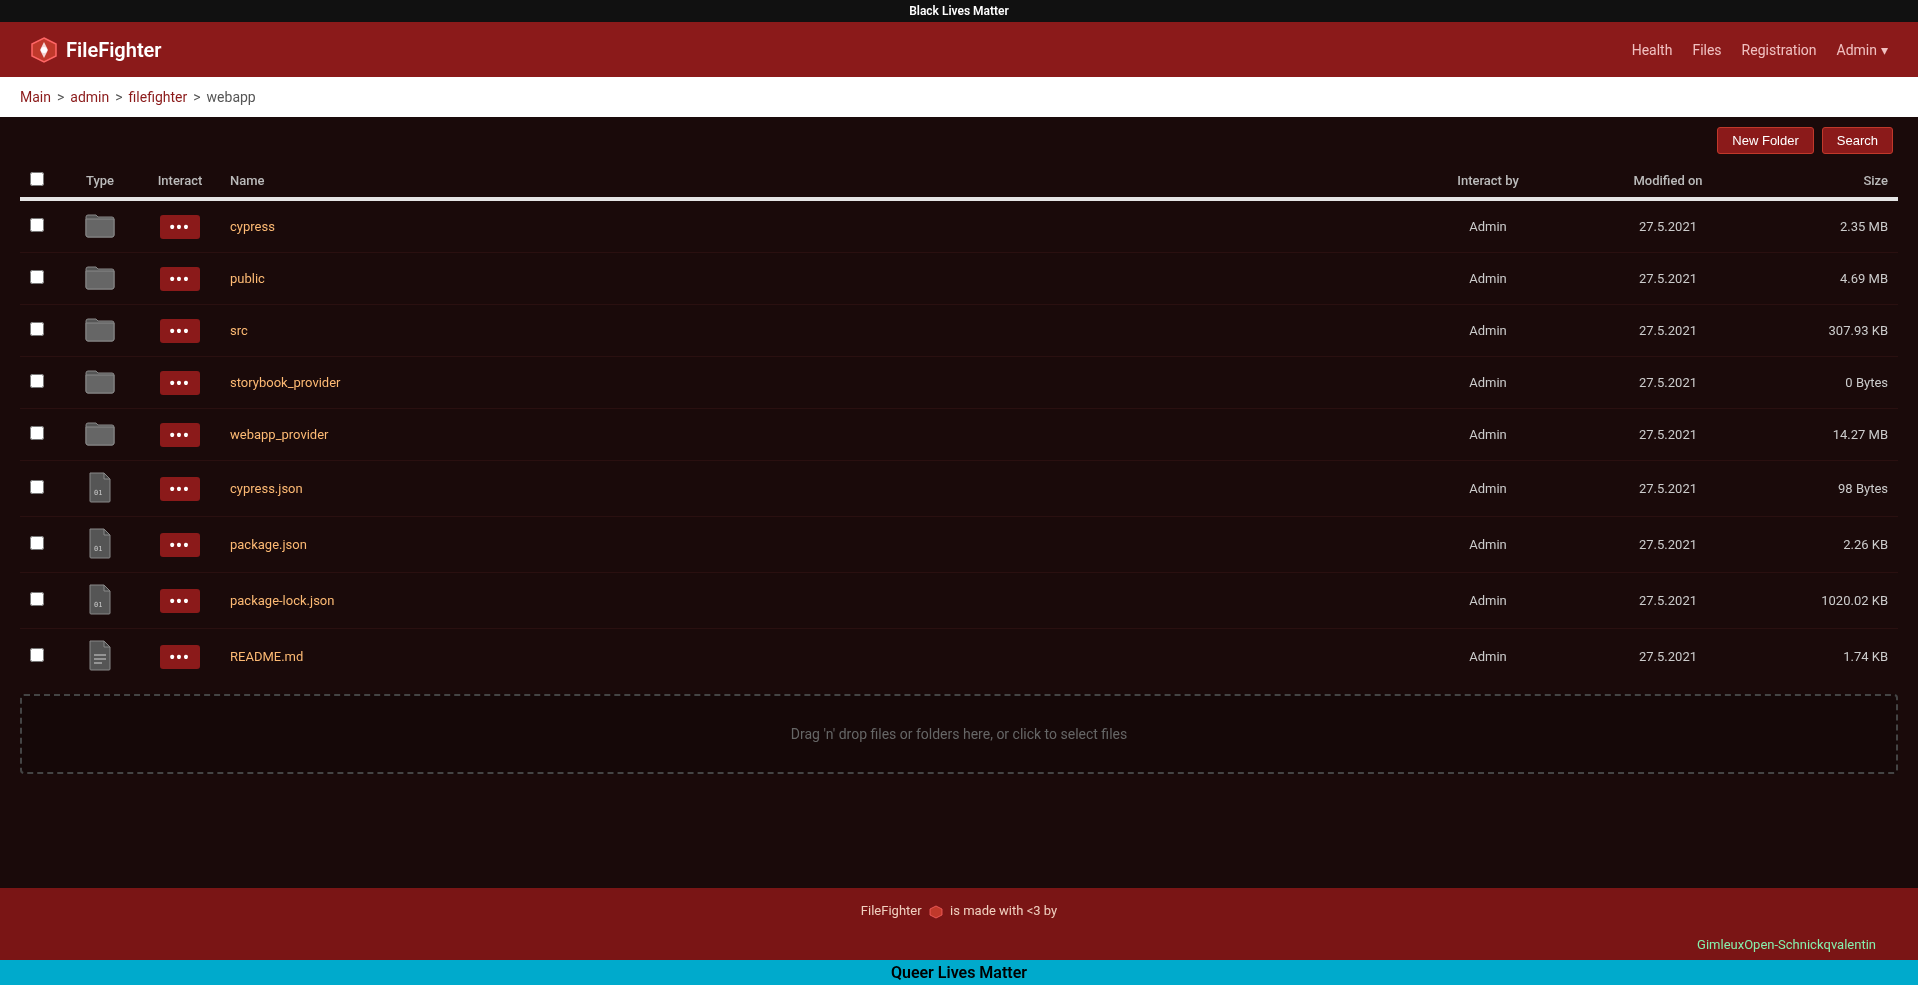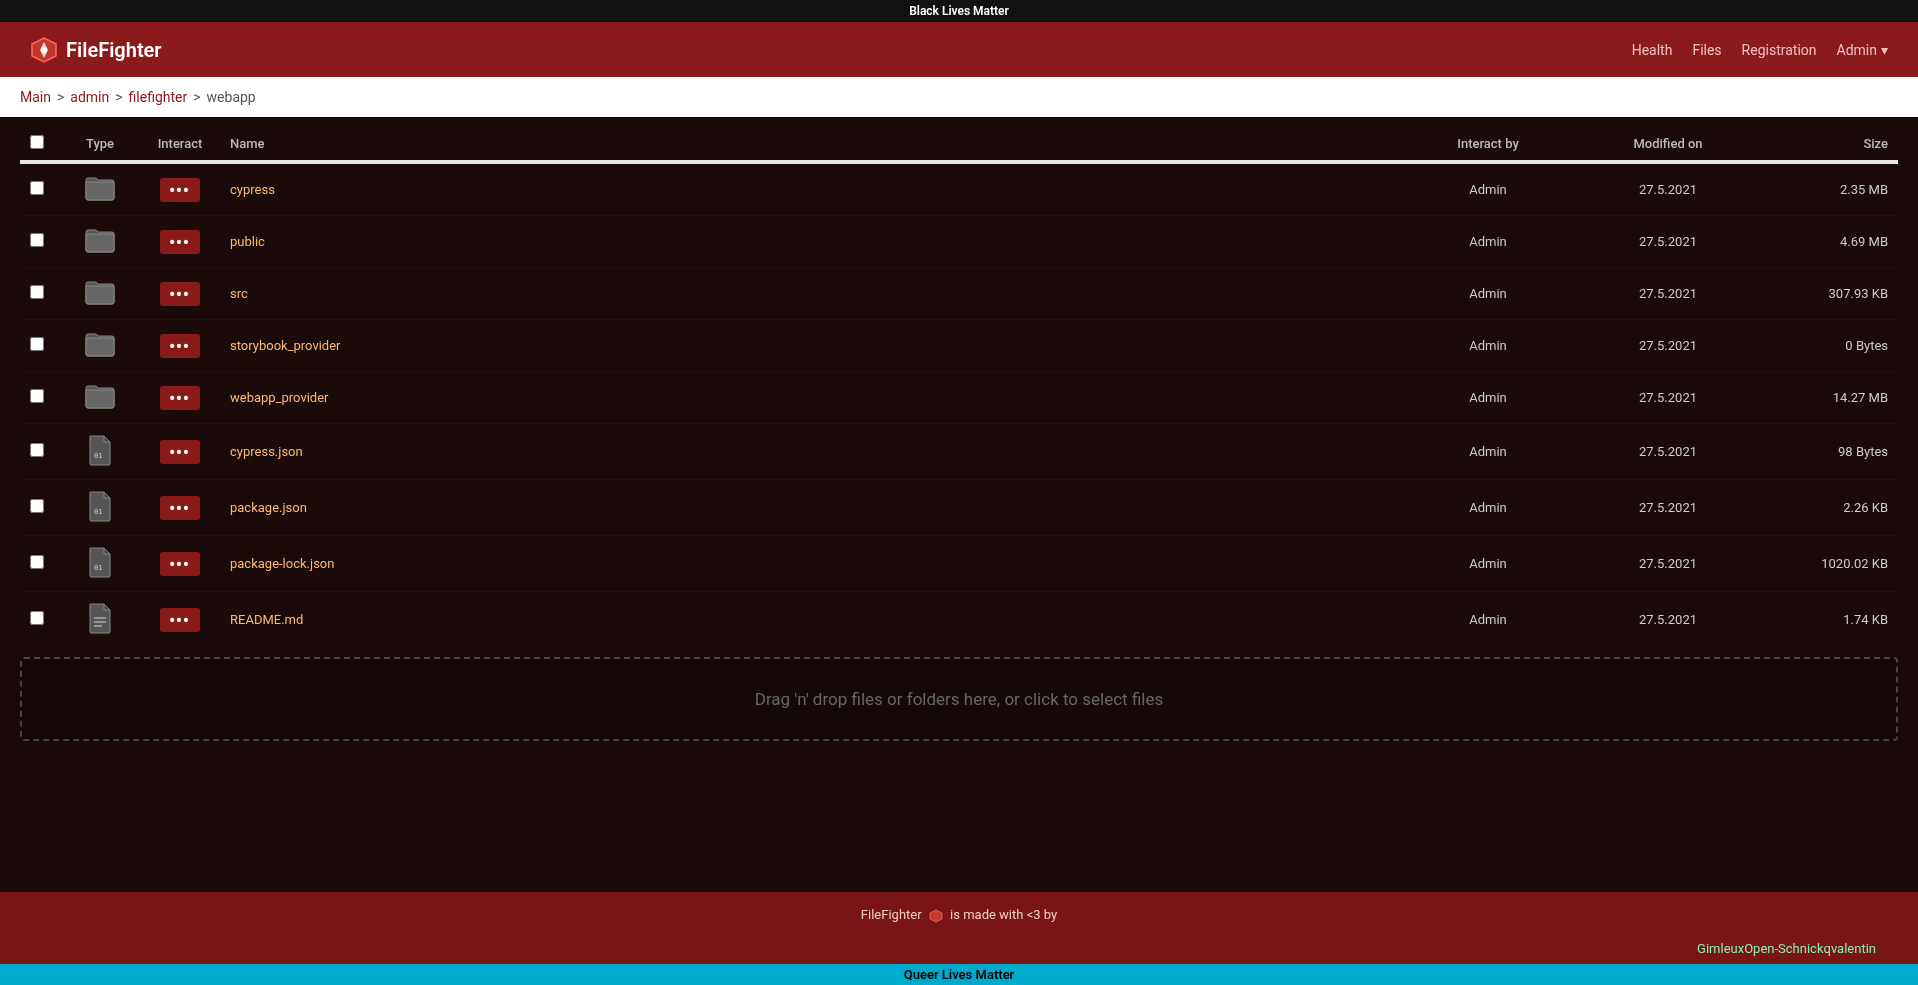--- a/index.html
+++ b/index.html
@@ -182,21 +182,21 @@
       cursor: pointer;
     }
 
     
     .drop-zone {
       border: 2px dashed #444;
       border-radius: 4px;
       padding: 30px;
       text-align: center;
       color: #666;
-      font-size: 17px;
+      font-size: 14px;
       margin-top: 10px;
       cursor: pointer;
       background: #150808;
     }
 
     
     .footer {
       background: #7a1515;
       padding: 15px 0 0 0;
       text-align: center;
@@ -210,21 +210,21 @@
       display: flex;
       justify-content: flex-end;
       padding: 8px 42px;
       font-size: 13px;
       color: #86efac;
     }
     .footer-bottom-banner {
       background: #00aacc;
       text-align: center;
       padding: 3px;
-      font-size: 13px;
+      font-size: 16px;
       color: #000;
       font-weight: 600;
     }
 
     
     .table-wrapper {
       position: relative;
       overflow-y: auto;
       max-height: 520px;
     }
@@ -262,20 +262,24 @@
   <span class="bc-sep"> &gt; </span>
   <a class="bc-link">admin</a>
   <span class="bc-sep"> &gt; </span>
   <a class="bc-link">filefighter</a>
   <span class="bc-sep"> &gt; </span>
   <span>webapp</span>
 </div>
 
 <div class="main-content">
 
+  <div class="toolbar">
+    <button class="btn-new-folder">New Folder</button>
+    <button class="btn-search">Search</button>
+  </div>
 
   <div class="table-wrapper">
     <table class="file-table">
       <thead>
         <tr>
           <th class="col-checkbox">
             <input type="checkbox" style="">
           </th>
           <th class="col-type">Type</th>
           <th class="col-interact">Interact</th>

